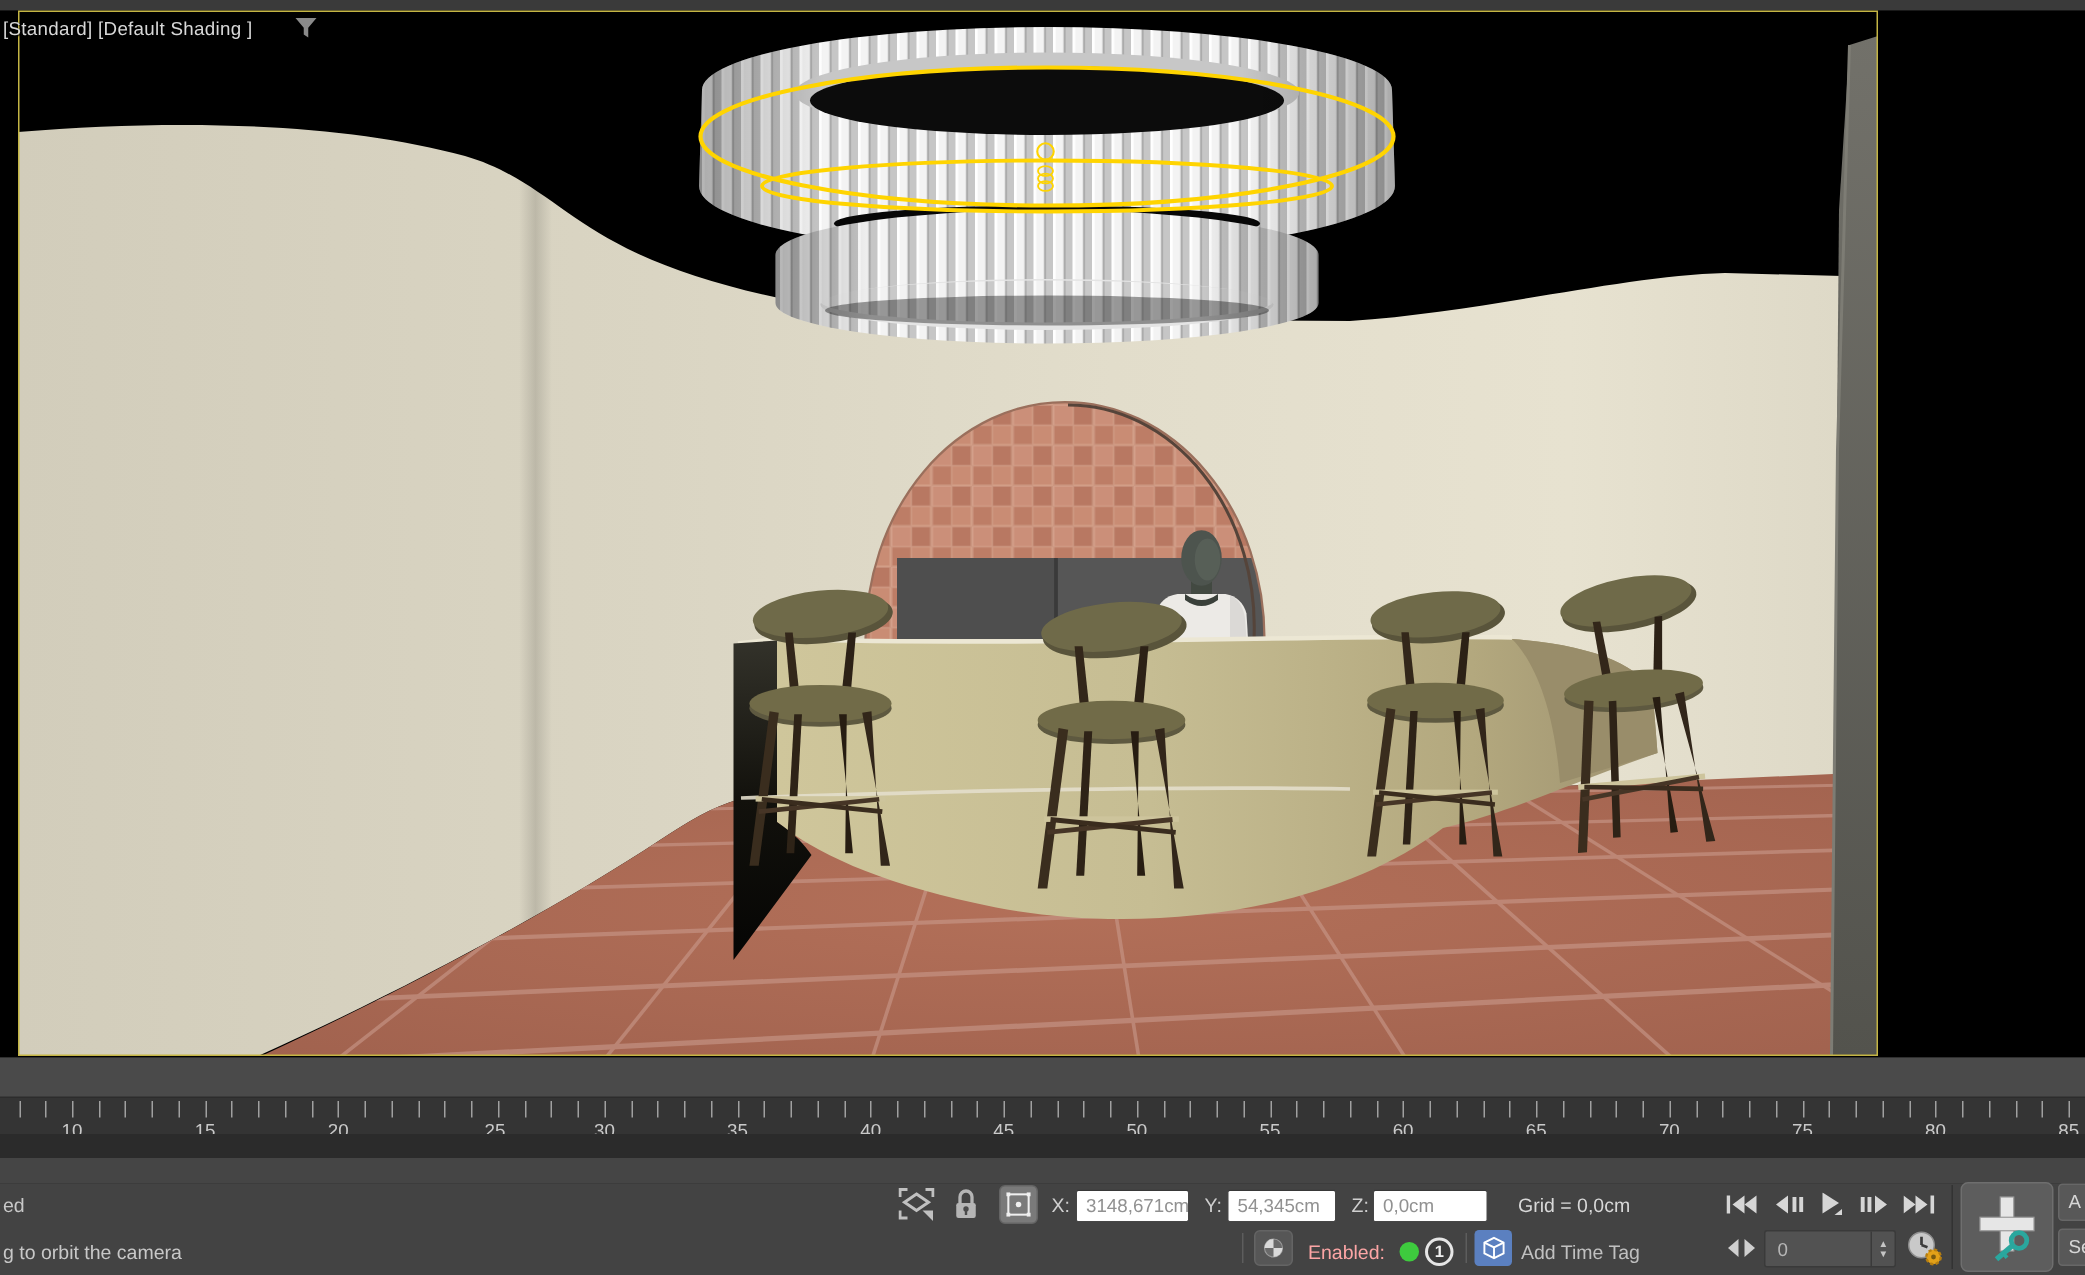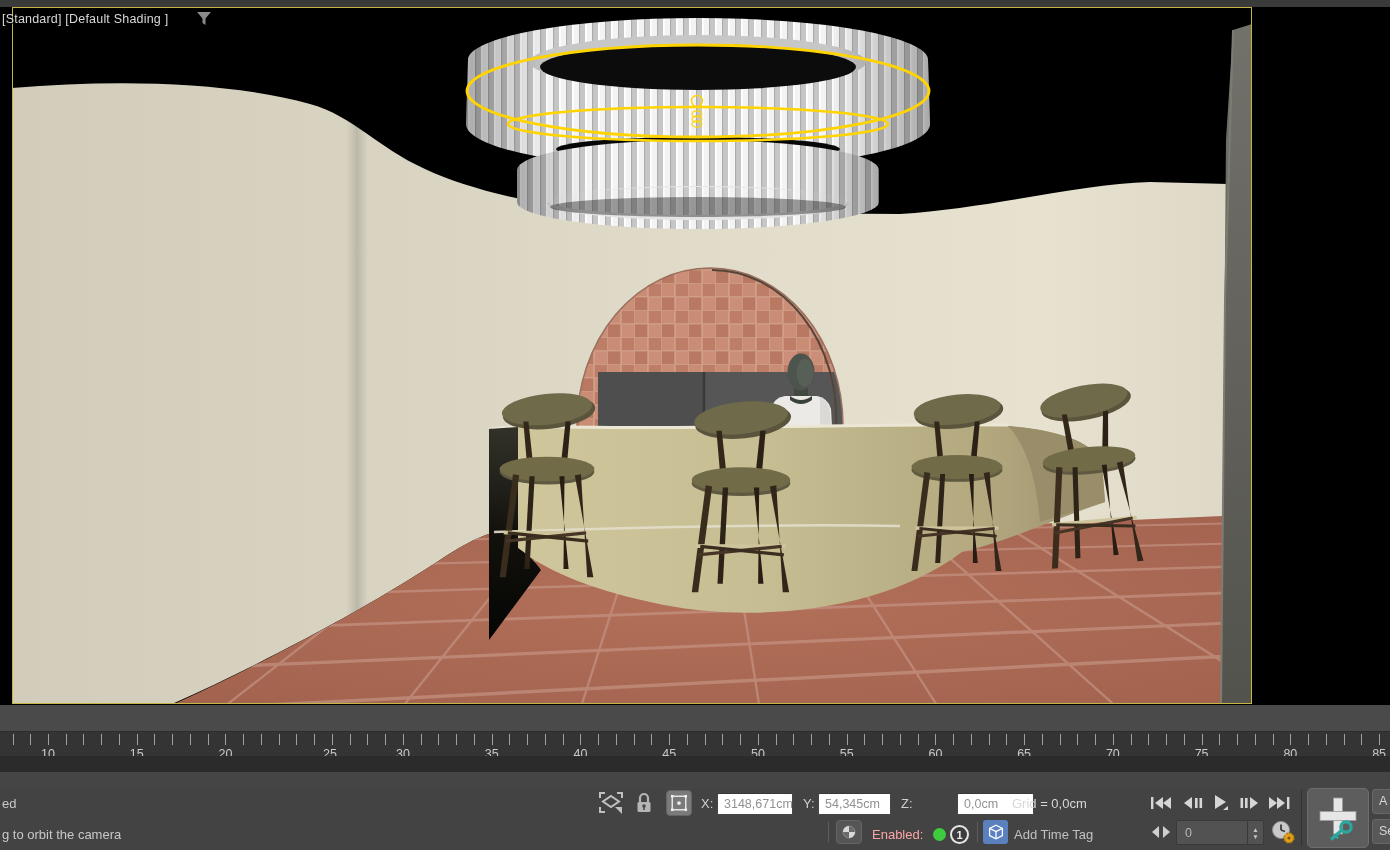--- a/index.html
+++ b/index.html
@@ -357,21 +357,21 @@
       <rect x="3.5" y="19.5" width="3" height="3" fill="#f0f0f0"></rect>
         <rect x="19.5" y="19.5" width="3" height="3" fill="#f0f0f0"></rect>
       <circle cx="13" cy="13" r="2.2" fill="#f0f0f0"></circle>
     </svg>
   </div>
   <div class="abs dim" style="left:701px;top:7px;">X:</div>
   <div class="abs field" style="left:717px;top:4px;width:76px;height:22px;">3148,671cm</div>
   <div class="abs dim" style="left:803px;top:7px;">Y:</div>
   <div class="abs field" style="left:818px;top:4px;width:73px;height:22px;">54,345cm</div>
   <div class="abs dim" style="left:901px;top:7px;">Z:</div>
-  <div class="abs field" style="left:915px;top:4px;width:77px;height:22px;margin-left:42px;">0,0cm</div>
+  <div class="abs field" style="left:915px;top:4px;width:77px;height:22px;">0,0cm</div>
   <div class="abs stxt" style="left:1012px;top:7px;color:#d8d8d8;">Grid = 0,0cm</div>
 
   <div class="abs sep" style="left:828px;top:33px;height:20px;"></div>
   <div class="abs icon-btn round-btn" style="left:836px;top:31px;width:26px;height:24px;">
     <svg width="18" height="18" viewBox="0 0 24 24">
       <circle cx="12" cy="12" r="8" fill="#6a6a6a" stroke="#9a9a9a" stroke-width="1"></circle>
       <path d="M12,4 A8,8 0 0 0 4,12 L12,12 Z" fill="#d9d9d9"></path>
       <path d="M12,20 A8,8 0 0 0 20,12 L12,12 Z" fill="#d9d9d9"></path>
     </svg>
   </div>

